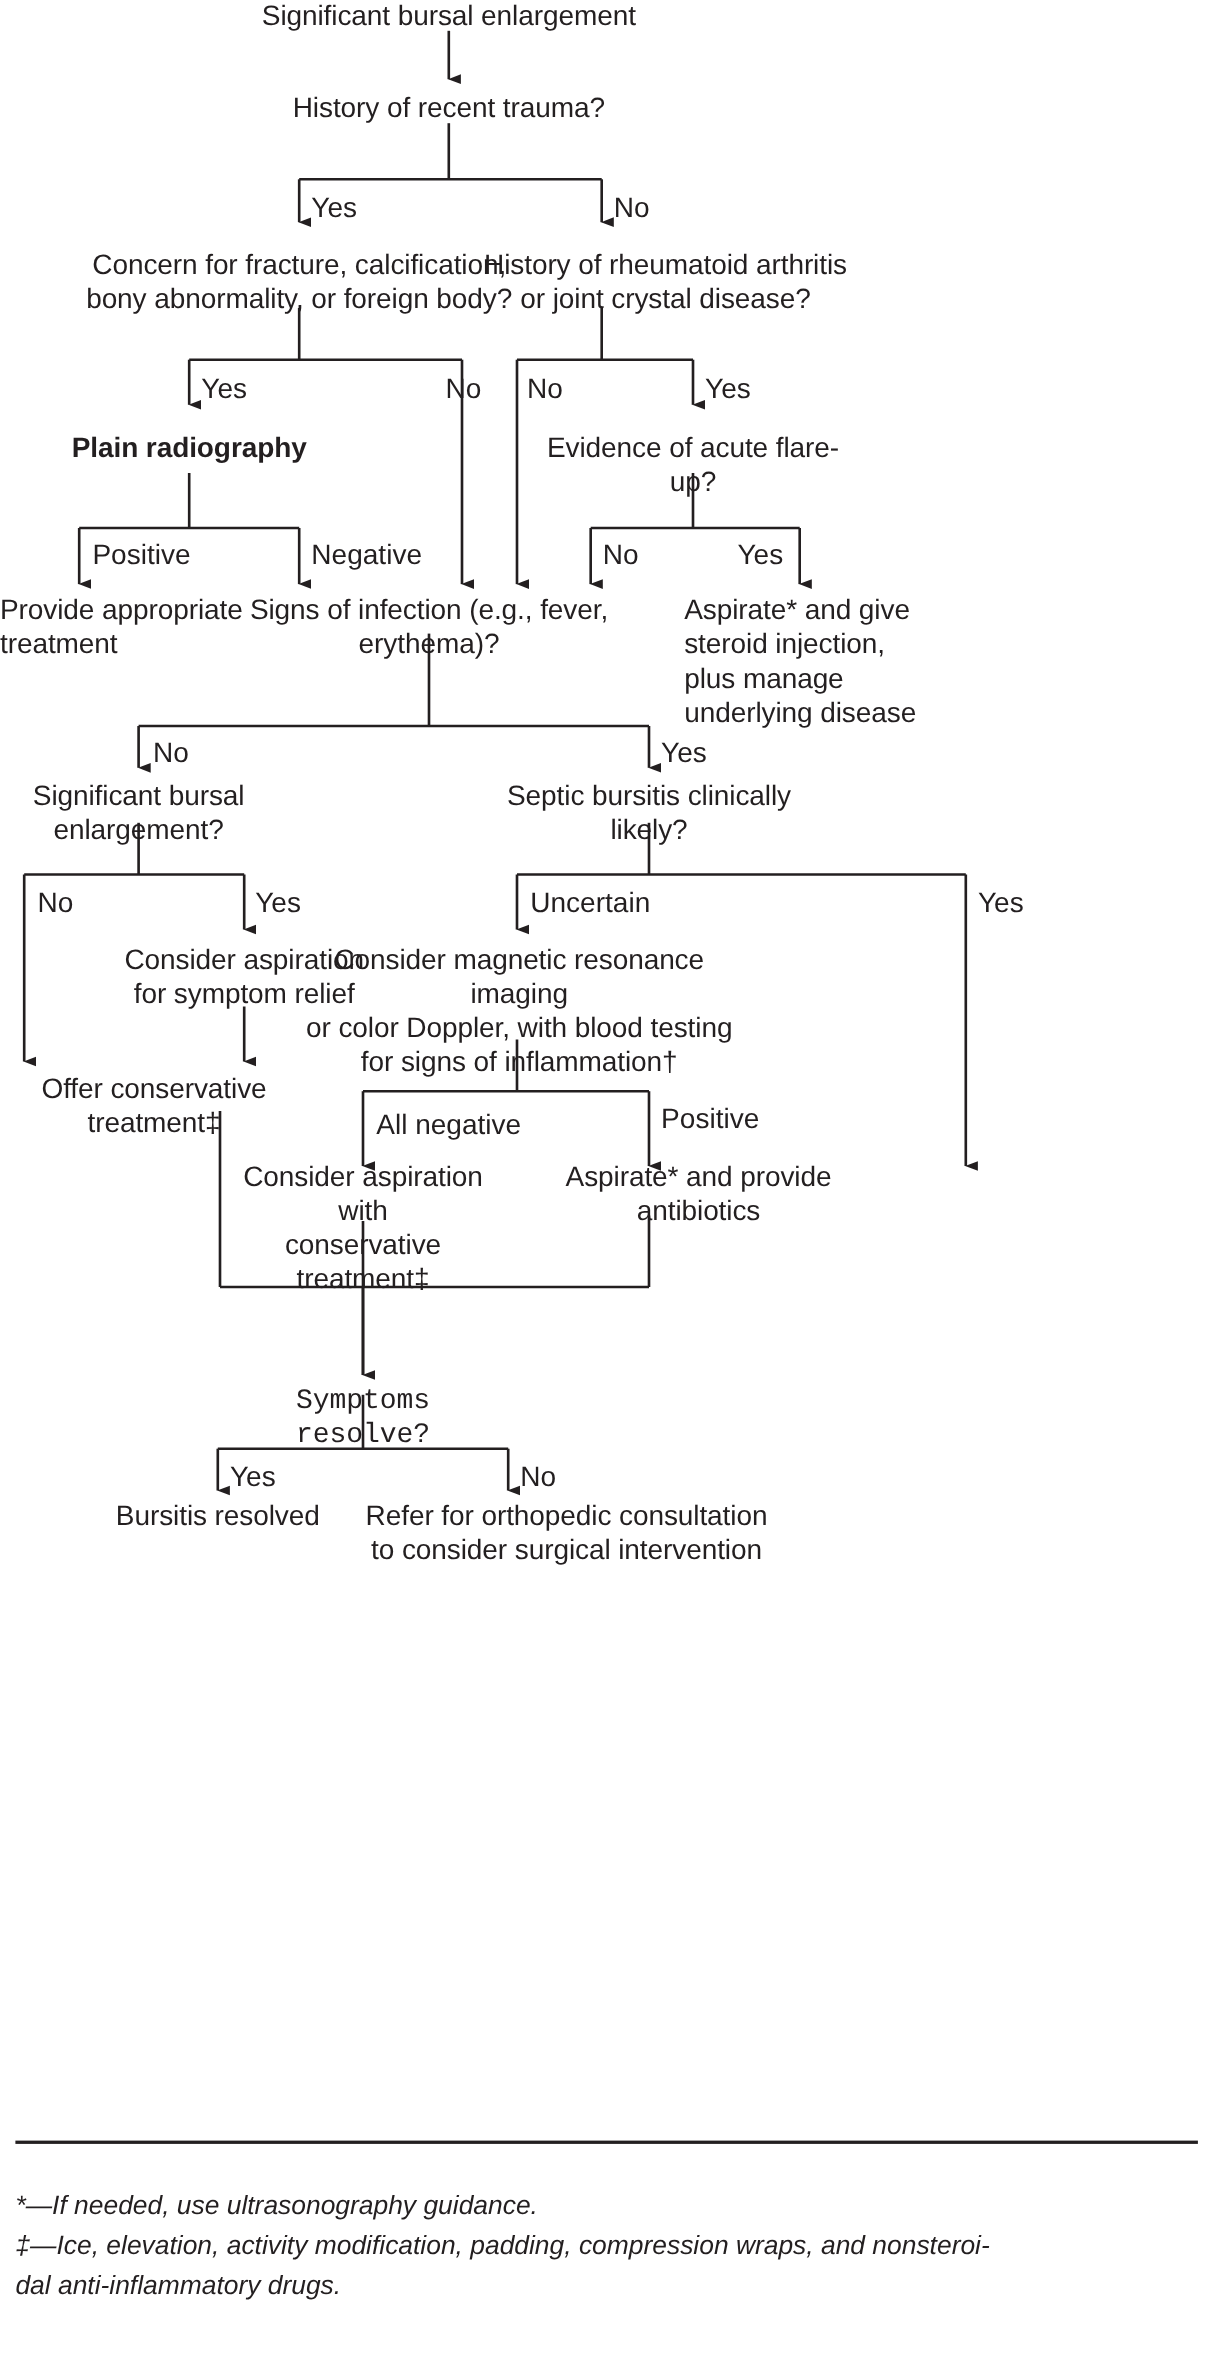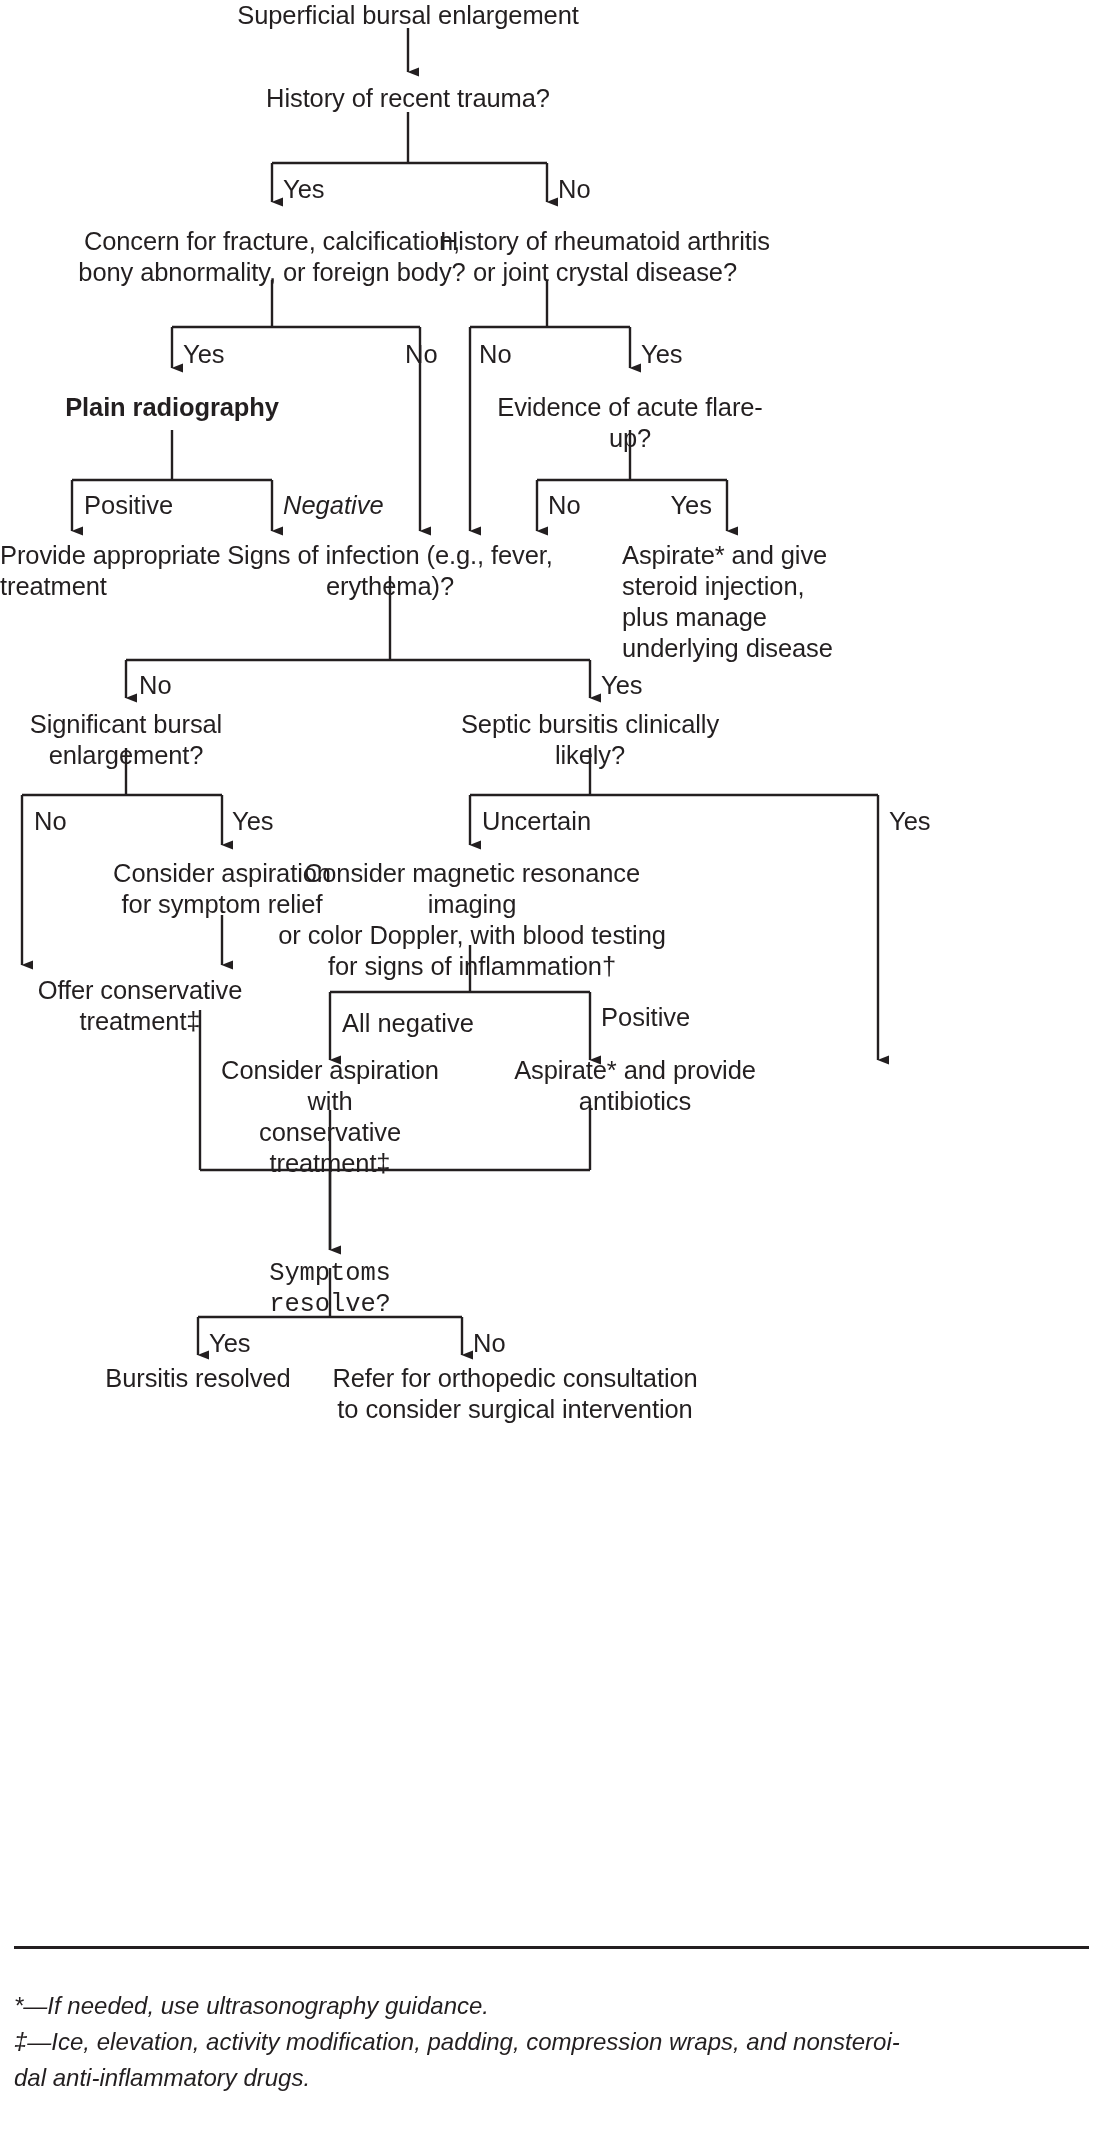--- a/index.html
+++ b/index.html
@@ -136,21 +136,21 @@
 
       <path d="M330 1170 L330 1250" marker-end="url(#ah)"></path>
 
       <path d="M330 1268 L330 1317"></path>
       <path d="M198 1317 L462 1317"></path>
       <path d="M198 1317 L198 1355" marker-end="url(#ah)"></path>
       <path d="M462 1317 L462 1355" marker-end="url(#ah)"></path>
     </g>
   </svg>
 
-  <div class="node" style="left:208px; top:0px; width:400px;">Superficial bursal enlargement</div>
+  <div class="node" style="left:208px; top:0px; width:400px;">Significant bursal enlargement</div>
 
   <div class="node" style="left:233px; top:83px; width:350px;">History of recent trauma?</div>
 
   <div class="node" style="left:57px; top:226px; width:430px;">Concern for fracture, calcification,
 bony abnormality, or foreign body?</div>
 
   <div class="node" style="left:430px; top:226px; width:350px;">History of rheumatoid arthritis
 or joint crystal disease?</div>
 
   <div class="node" style="left:32px; top:392px; width:280px;font-weight:bold;">Plain radiography</div>
@@ -195,21 +195,21 @@
   <div class="edge-label" style="left:283px; top:175px;">Yes</div>
   <div class="edge-label" style="left:558px; top:175px;">No</div>
 
   <div class="edge-label" style="left:183px; top:340px;">Yes</div>
   <div class="edge-label" style="left:405px; top:340px;">No</div>
 
   <div class="edge-label" style="left:479px; top:340px;">No</div>
   <div class="edge-label" style="left:641px; top:340px;">Yes</div>
 
   <div class="edge-label" style="left:84px; top:491px;">Positive</div>
-  <div class="edge-label" style="left:283px; top:491px;font-style:italic;">Negative</div>
+  <div class="edge-label" style="left:283px; top:491px;">Negative</div>
 
   <div class="edge-label" style="left:548px; top:491px;">No</div>
   <div class="edge-label" style="left:722px; top:491px; transform:translateX(-100%); padding-right:10px;">Yes</div>
 
   <div class="edge-label" style="left:139px; top:671px;">No</div>
   <div class="edge-label" style="left:601px; top:671px;">Yes</div>
 
   <div class="edge-label" style="left:34px; top:807px;">No</div>
   <div class="edge-label" style="left:216px; top:807px; transform:translateX(0); padding-left:16px;">Yes</div>
 

